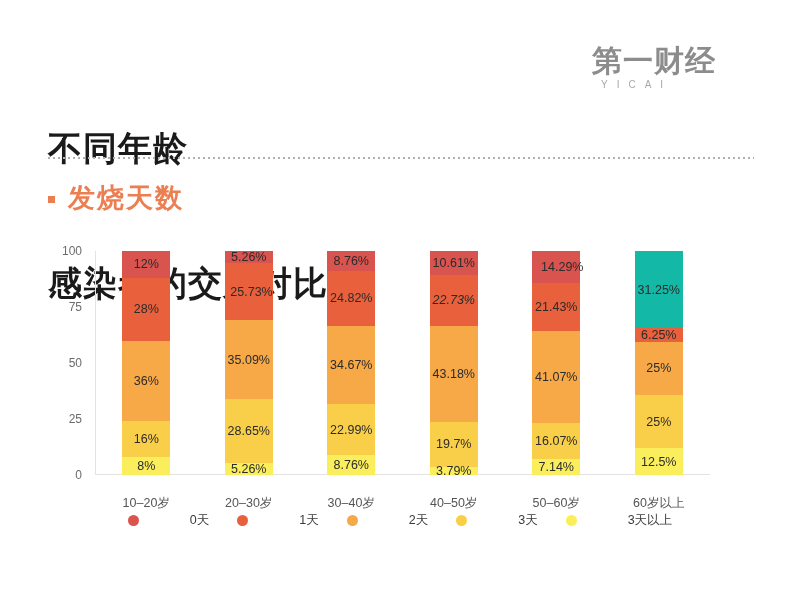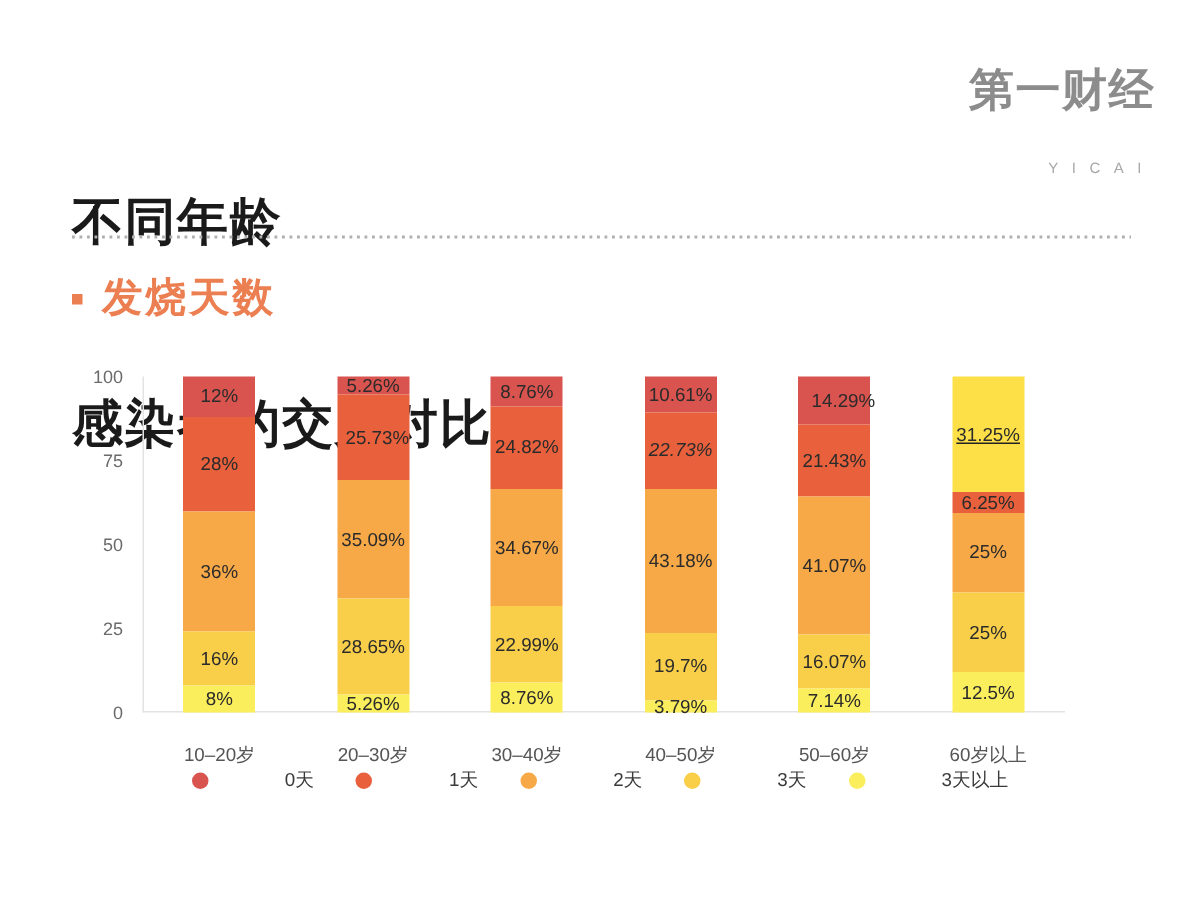--- a/index.html
+++ b/index.html
@@ -31,41 +31,40 @@
     line-height: 45px;
     font-weight: bold;
     color: #1a1a1a;
     letter-spacing: 1px;
     white-space: pre;
   }
   #page-title .title-line { display: block; }
 
   #brand-logo {
     position: absolute;
-    right: 30px;
+    right: 48px;
     top: 44px;
     width: 160px;
-    text-align: right;
+    text-align: left;
     user-select: none;
   }
   #brand-logo .brand-cn {
     font-size: 30px;
     font-weight: bold;
     color: #8c8c8c;
     letter-spacing: 1px;
     line-height: 34px;
     white-space: nowrap;
   }
   #brand-logo .brand-en {
     font-size: 10px;
     color: #a8a8a8;
     letter-spacing: 9px;
     line-height: 14px;
     padding-left: 9px;
-    margin-top: 28px;
   }
 
   #divider {
     position: absolute;
     left: 48px;
     top: 157px;
     width: 706px;
     height: 2px;
     background-image: linear-gradient(to right, #b0b0b0 0px, #b0b0b0 2px, transparent 2px, transparent 5px);
     background-size: 5px 2px;
@@ -313,21 +312,21 @@
         </div>
         <div class="bar-seg" style="background: rgb(249, 207, 74); height: 35.9968px;">
           <span class="bar-label">16.07%</span>
         </div>
         <div class="bar-seg" style="background: rgb(251, 238, 92); height: 15.9936px;">
           <span class="bar-label">7.14%</span>
         </div>
       </div>
       <div class="x-label" style="left: 406.25px;">50–60岁</div>
       <div class="bar-group" style="left: 539.75px;">
-        <div class="bar-seg" style="background: #fde047; height: 81px; text-decoration: underline;">
+        <div class="bar-seg" style="background: #14b8a6; height: 81px;">
           <span class="bar-label">31.25%</span>
         </div>
         <div class="bar-seg" style="background: rgb(232, 96, 60); height: 14px;">
           <span class="bar-label">6.25%</span>
         </div>
         <div class="bar-seg" style="background: rgb(247, 168, 71); height: 56px;">
           <span class="bar-label">25%</span>
         </div>
         <div class="bar-seg" style="background: rgb(249, 207, 74); height: 56px;">
           <span class="bar-label">25%</span>

